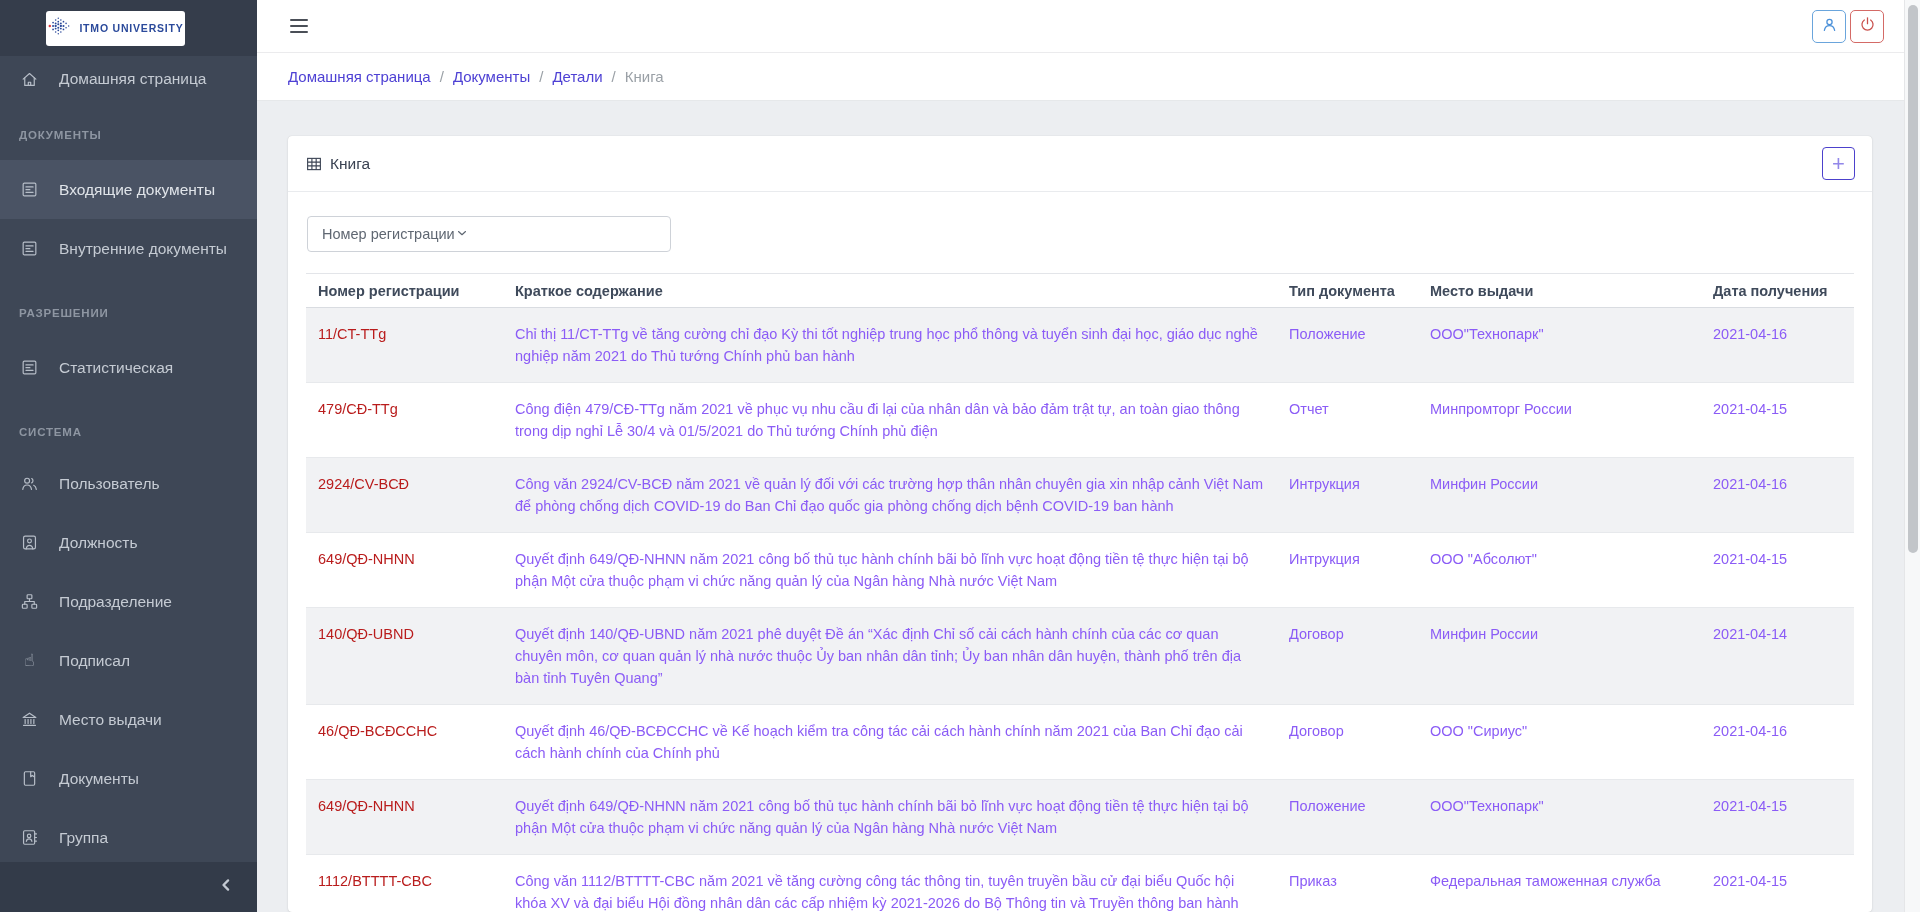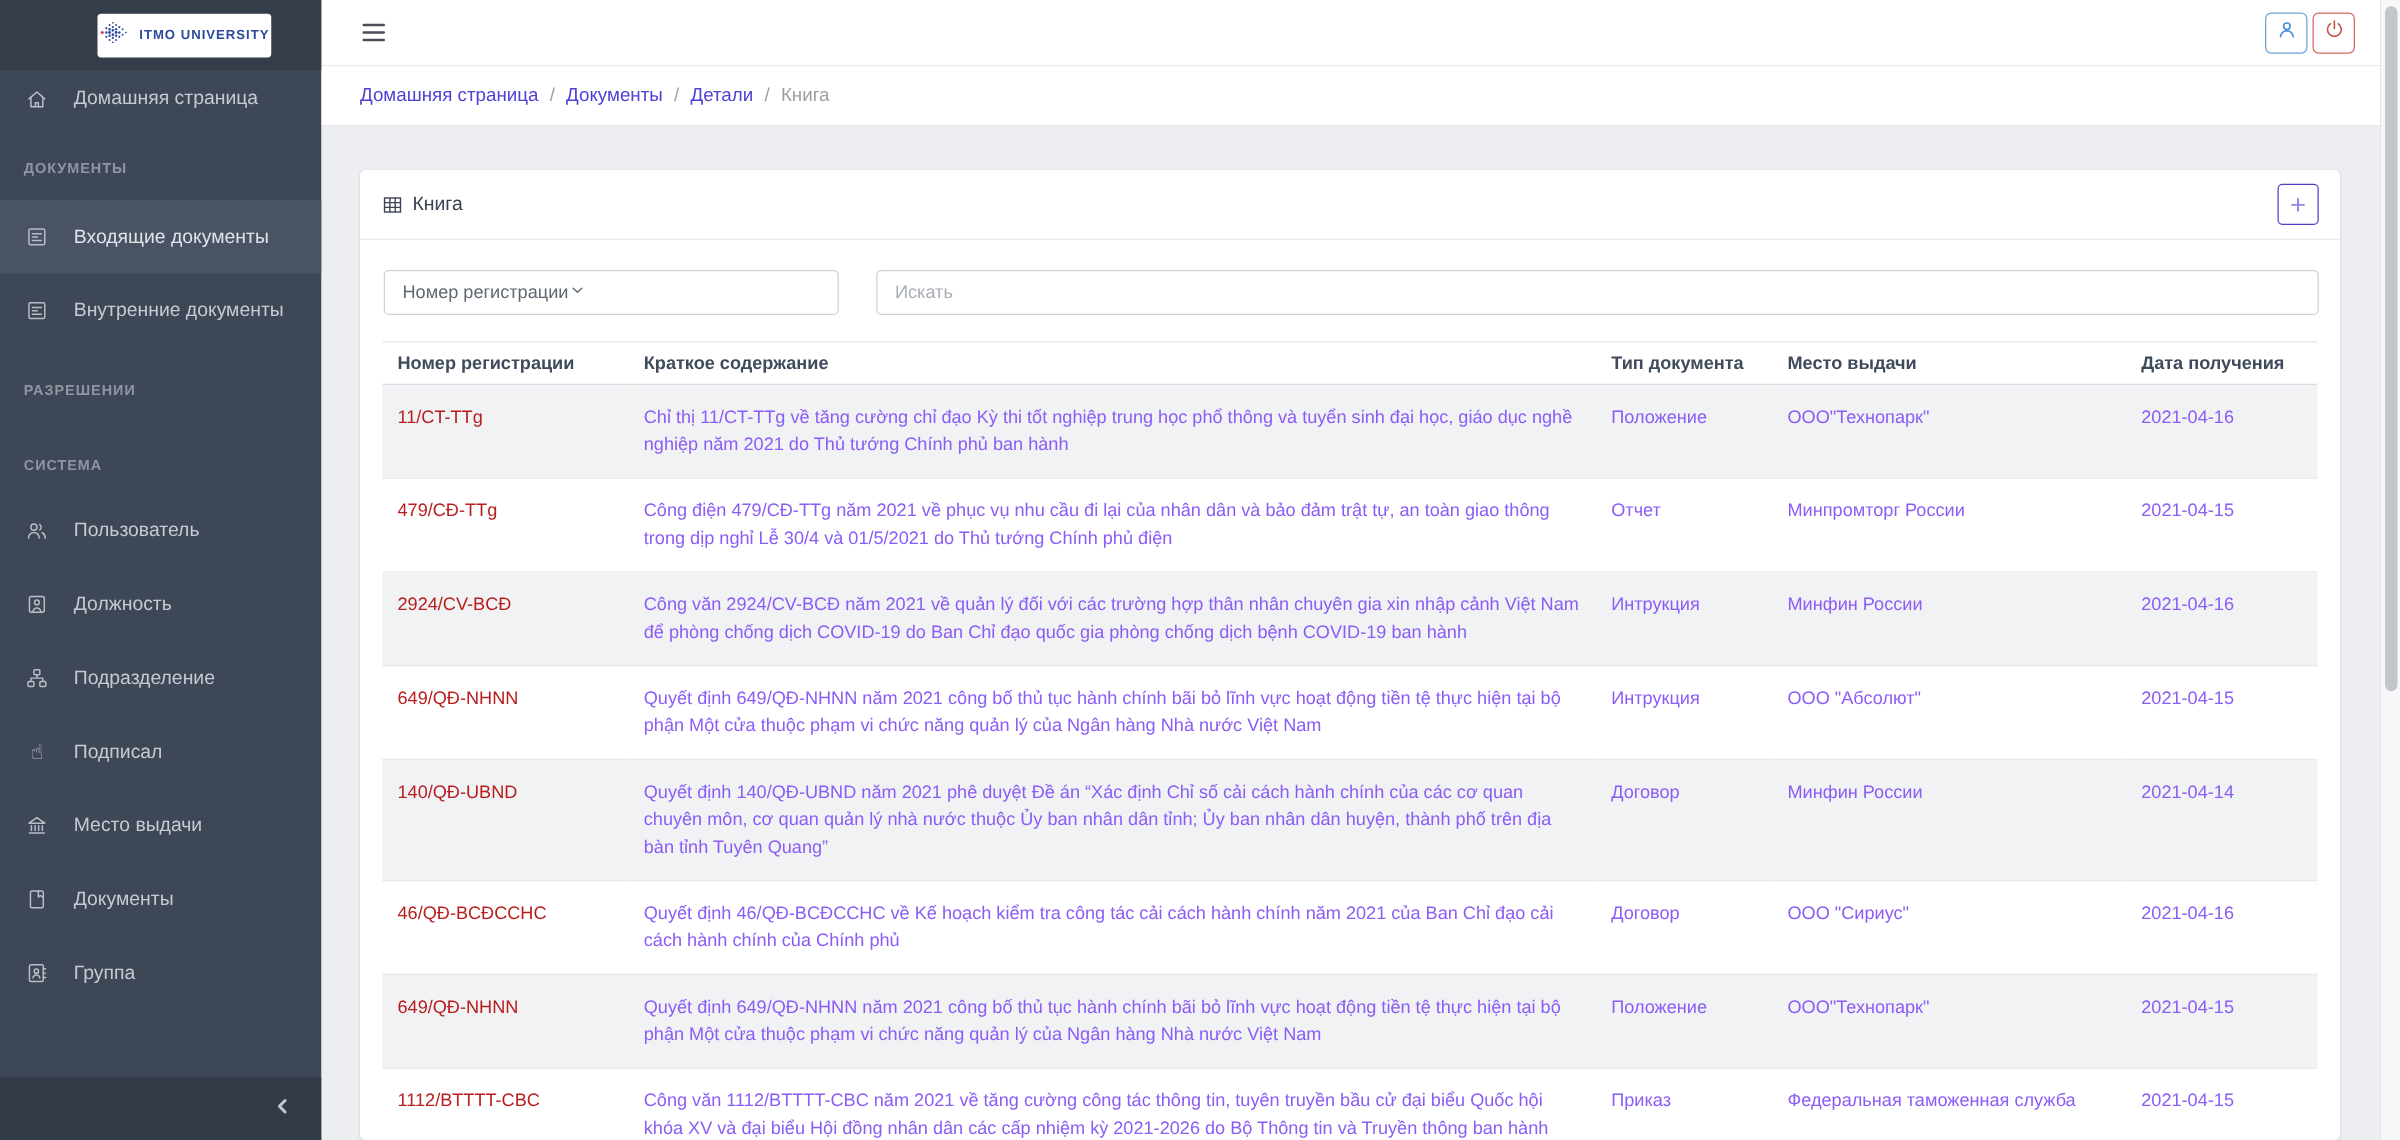--- a/index.html
+++ b/index.html
@@ -1,21 +1,21 @@
 <!DOCTYPE html>
 <html><head>
 <meta charset="utf-8">
 <style>
   * { margin:0; padding:0; box-sizing:border-box; }
   html,body { width:1920px; height:912px; overflow:hidden; }
   body { font-family:"Liberation Sans","DejaVu Sans",sans-serif; background:#eceef1; position:relative; }
 
   
   .sidebar { position:absolute; left:0; top:0; width:257px; height:912px; background:#3e4756; z-index:2; }
-  .logo-bar { height:56px; background:#353d4b; display:flex; align-items:center; padding-left:78px;text-align:right; }
+  .logo-bar { height:56px; background:#353d4b; display:flex; align-items:center; padding-left:46px;text-align:right; }
   .logo-box { width:139px; height:35px; background:#ffffff; border-radius:3px; display:flex; align-items:center; justify-content:center; gap:6px; }
   .logo-text { font-size:10.5px; font-weight:bold; color:#2b4a9b; letter-spacing:.8px; white-space:nowrap; }
   .nav-item { height:59px; display:flex; align-items:center; padding-left:20px; color:#c5cbd3; font-size:15.5px; cursor:pointer; }
   .nav-item .ic { width:19px; height:19px; margin-right:20px; flex:0 0 19px; display:flex; align-items:center; justify-content:center; color:#b7bec8; font-size:17px; line-height:1; }
   .nav-item .ic svg { width:19px; height:19px; stroke:#b7bec8; fill:none; stroke-width:1.5; stroke-linecap:round; stroke-linejoin:round; }
   .nav-item.active { background:#4a5364; color:#e0e4e9; }
   .nav-home { height:46px; }
   .sec-head { margin-top:20px; height:26px; display:flex; align-items:center; padding-left:19px; font-size:11.5px; font-weight:bold; letter-spacing:.8px; color:#8e96a2; }
   .sec-head.gap { margin-top:22px; }
   .sec-body-pad { height:12px; }
@@ -140,20 +140,31 @@
           <line x1="7.5" y1="12.2" x2="12.5" y2="12.2"></line>
           <line x1="7.5" y1="15.6" x2="16.5" y2="15.6"></line>
         </svg>
     </span>
     <span>Внутренние документы</span>
   </div>
 
   <div class="sec-head gap">РАЗРЕШЕНИИ</div>
   <div class="sec-body-pad"></div>
 
+  <div class="nav-item">
+    <span class="ic">
+      <svg viewBox="0 0 24 24">
+          <rect x="4" y="4" width="16" height="16" rx="1.5"></rect>
+          <line x1="7.5" y1="8.8" x2="16.5" y2="8.8"></line>
+          <line x1="7.5" y1="12.2" x2="12.5" y2="12.2"></line>
+          <line x1="7.5" y1="15.6" x2="16.5" y2="15.6"></line>
+        </svg>
+    </span>
+    <span>Статистическая</span>
+  </div>
 
   <div class="sec-head gap">СИСТЕМА</div>
   <div class="sec-body-pad" style="height:9px"></div>
 
   <div class="nav-item">
     <span class="ic">
       <svg viewBox="0 0 24 24">
           <circle cx="9" cy="8.5" r="3.1"></circle>
           <path d="M3.5 19.5c.5-3.6 2.8-5.6 5.5-5.6s5 2 5.5 5.6"></path>
           <path d="M14.8 5.8a3.1 3.1 0 010 5.4"></path>
@@ -289,21 +300,20 @@
 
       <div class="filters">
         <div class="select-box">
           <span>Номер регистрации</span>
           <span>
             <svg viewBox="0 0 24 24">
                 <path d="M6 9.5l6 5.5 6-5.5"></path>
               </svg>
           </span>
         </div>
-        <input class="search-input" type="text" placeholder="Искать" style="">
       </div>
 
       <table class="doc-table">
         <colgroup>
             <col class="c1">
             <col class="c2">
             <col class="c3">
             <col class="c4">
             <col class="c5">
           </colgroup>

